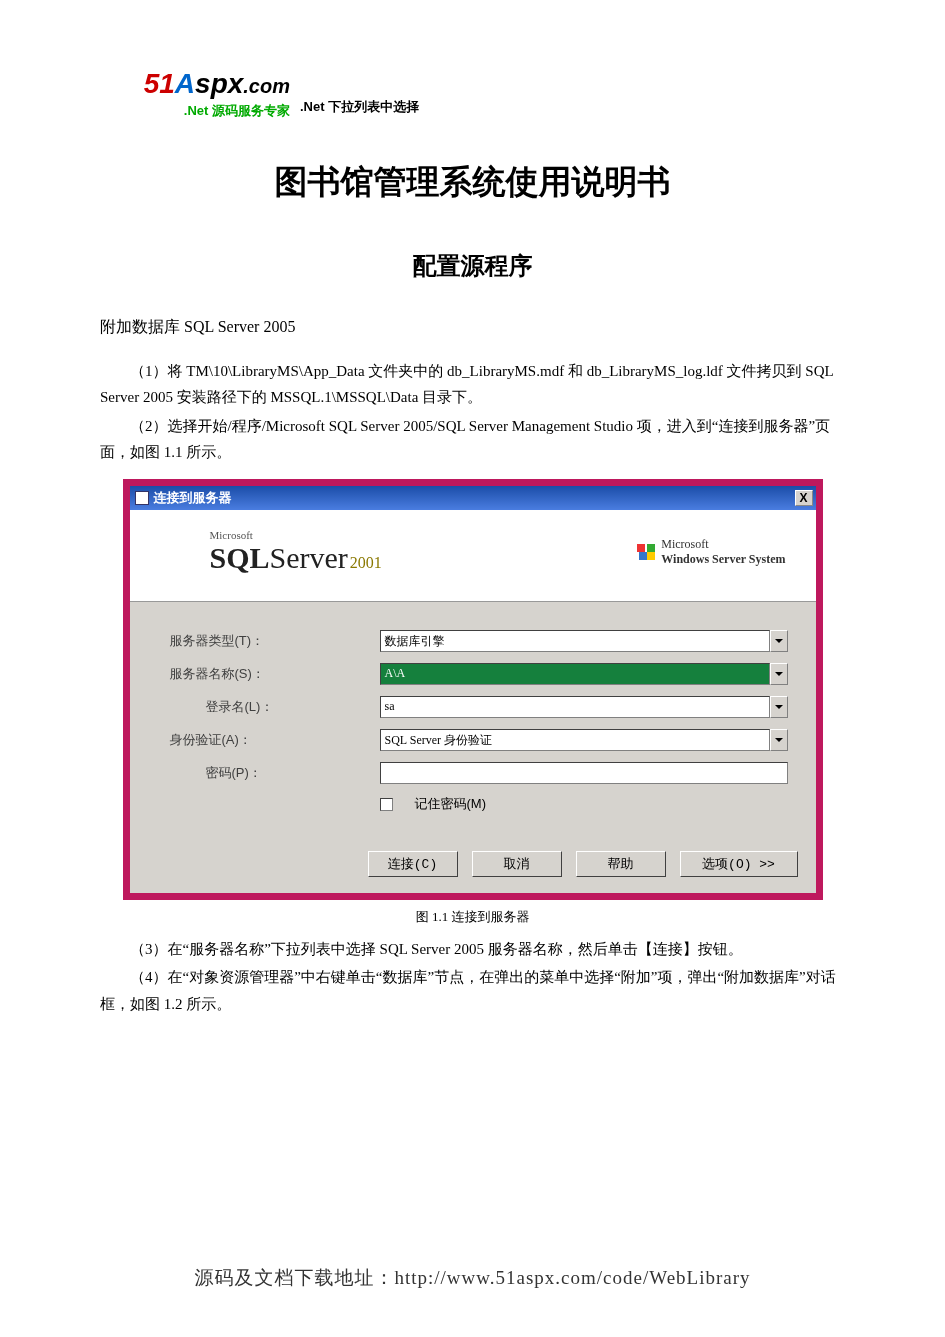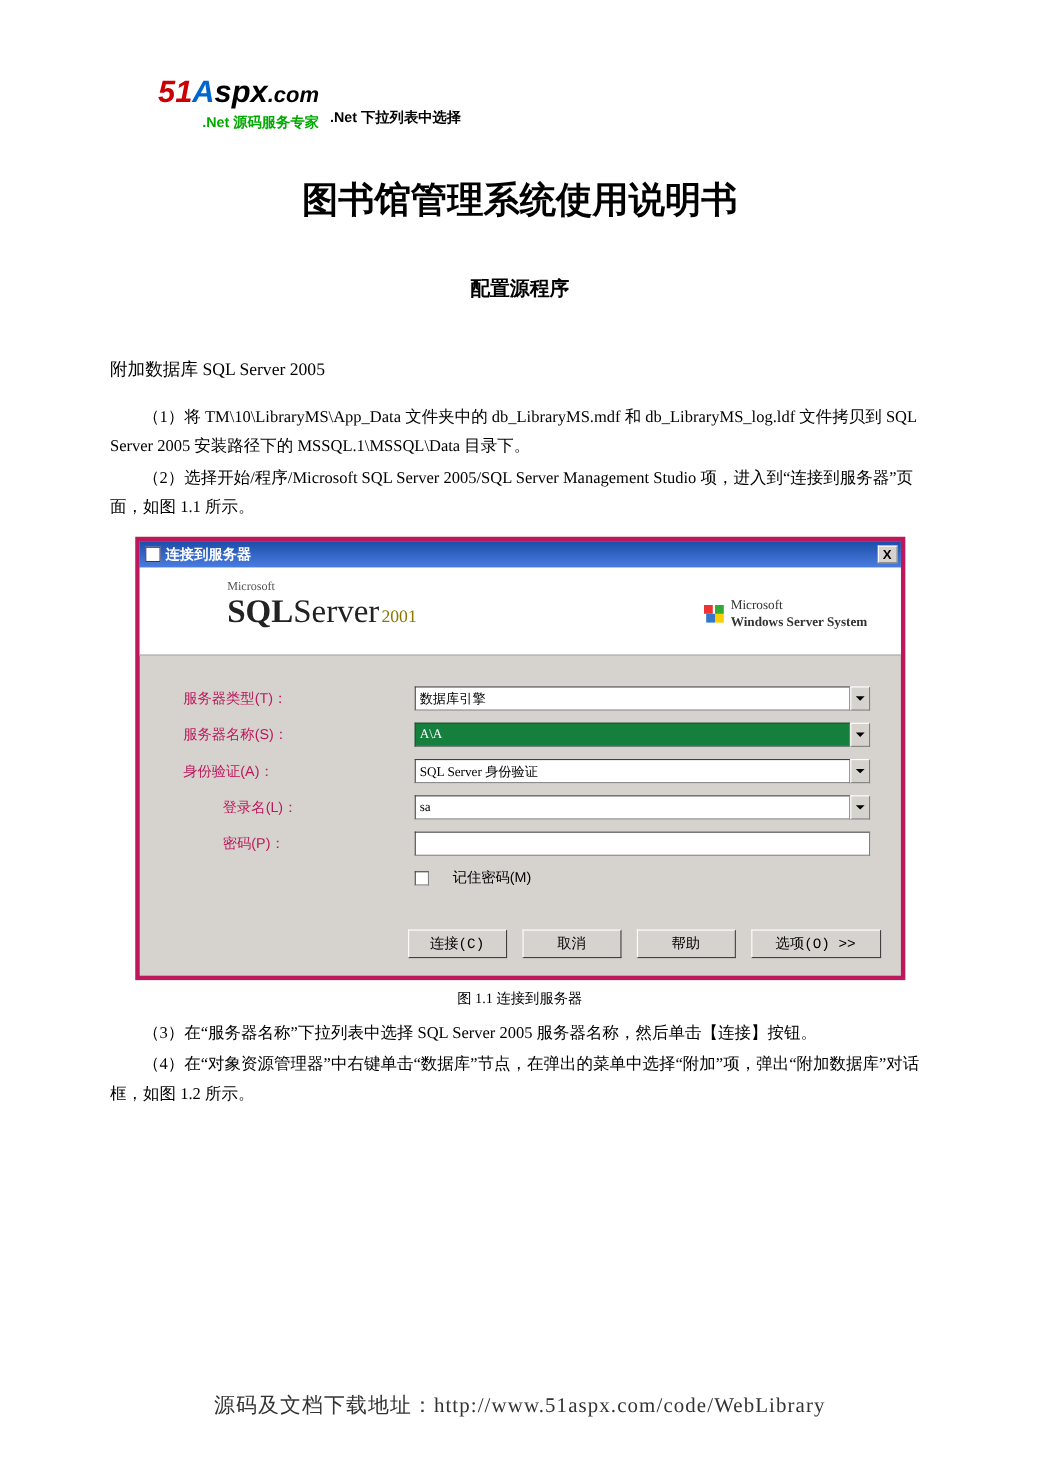--- a/index.html
+++ b/index.html
@@ -50,22 +50,22 @@
   h1.doc-title {
     text-align: center;
     font-family: "SimHei","黑体",sans-serif;
     font-size: 33px;
     font-weight: bold;
     margin-bottom: 45px;
   }
   h2.section-title {
     text-align: center;
     font-family: "KaiTi","楷体",serif;
-    font-size: 18px;
-    margin-bottom: 52px;
+    font-size: 24px;
+    margin-bottom: 35px;
   }
   .subhead {
     font-size: 16px;
     margin-bottom: 20px;
     font-family: "SimSun","宋体",serif;
   }
   .para {
     font-size: 15px;
     line-height: 1.75;
     text-indent: 2em;
@@ -73,21 +73,21 @@
     font-family: "SimSun","宋体",serif;
   }
   .para.last { margin-bottom: 14px; }
 
   
   .dialog-wrap {
     margin: 10px auto 8px auto;
     width: 700px;
   }
   .dialog {
-    border: 4px solid #be185d;
+    border: 7px solid #be185d;
     background: #d6d3ce;
     font-family: Tahoma, "SimSun", sans-serif;
   }
   .titlebar {
     background: linear-gradient(to bottom, #1b4da8, #4a7de0);
     color: #fff;
     display: flex;
     align-items: center;
     justify-content: space-between;
     height: 24px;
@@ -103,22 +103,22 @@
   .close-btn {
     width:18px; height:16px; background:#d6d3ce; border:1px solid #888;
     border-top-color:#fff; border-left-color:#fff;
     font-family: Arial; font-weight:bold; font-size:12px; line-height:14px;
     text-align:center; color:#000;
   }
   .banner {
     background: #fff;
     border-bottom: 1px solid #999;
     padding: 14px 30px 22px 80px;
-    height: 80px;
-    display:flex; justify-content:space-between; align-items:flex-end;
+    height: 92px;
+    display:flex; justify-content:space-between; align-items:center;
   }
   .sql-logo .ms { font-family: Tahoma; font-size:11px; color:#555; }
   .sql-logo .sql { font-family: "Times New Roman", serif; font-size:30px; color:#222; }
   .sql-logo .sql .bold { font-weight:bold; }
   .sql-logo .sql .yr { font-size:16px; color:#8a7800; font-family:Tahoma; margin-left:2px; }
   .wss { font-family: Tahoma; font-size:12px; color:#333; display:flex; align-items:center; gap:6px;}
   .wss .flag {
     width:18px;height:16px; position:relative; display:inline-block;
   }
   .wss .flag::before{
@@ -129,21 +129,21 @@
     box-shadow: -8px 8px 0 #37c, 0 8px 0 #fc0;
   }
   .wss .txt b { font-weight:bold; }
 
   .form-area { padding: 28px 28px 10px 40px; }
   .form-row {
     display:flex; align-items:center; margin-bottom: 11px;
     font-size: 13px;
   }
   .form-row.indent .lbl { padding-left: 36px; }
-  .lbl { width: 210px; color:#be185d; }
+  .lbl { width: 210px; color:#404040; }
   .fld { flex:1; display:flex; }
   .combo, .tinput {
     flex:1; height:22px; border:1px solid #808080;
     border-top-color:#404040; border-left-color:#404040;
     background:#fff; font-size:12px; padding:2px 4px;
     font-family: "SimSun", Tahoma;
   }
   .combo.sel { background:#15803d; color:#fff; }
   .dd-btn {
     width:18px; height:22px; background:#d6d3ce;
@@ -235,31 +235,31 @@
             <div class="dd-btn"></div>
           </div>
         </div>
         <div class="form-row">
           <div class="lbl">服务器名称(S)：</div>
           <div class="fld">
             <div class="combo sel">A\A</div>
             <div class="dd-btn"></div>
           </div>
         </div>
+        <div class="form-row indent">
+          <div class="lbl">登录名(L)：</div>
+          <div class="fld">
+            <div class="combo">sa</div>
+            <div class="dd-btn"></div>
+          </div>
+        </div>
         <div class="form-row">
           <div class="lbl">身份验证(A)：</div>
           <div class="fld">
             <div class="combo">SQL Server 身份验证</div>
-            <div class="dd-btn"></div>
-          </div>
-        </div>
-        <div class="form-row indent">
-          <div class="lbl">登录名(L)：</div>
-          <div class="fld">
-            <div class="combo">sa</div>
             <div class="dd-btn"></div>
           </div>
         </div>
         <div class="form-row indent">
           <div class="lbl">密码(P)：</div>
           <div class="fld">
             <div class="tinput"></div>
           </div>
         </div>
         <div class="chk-row">

